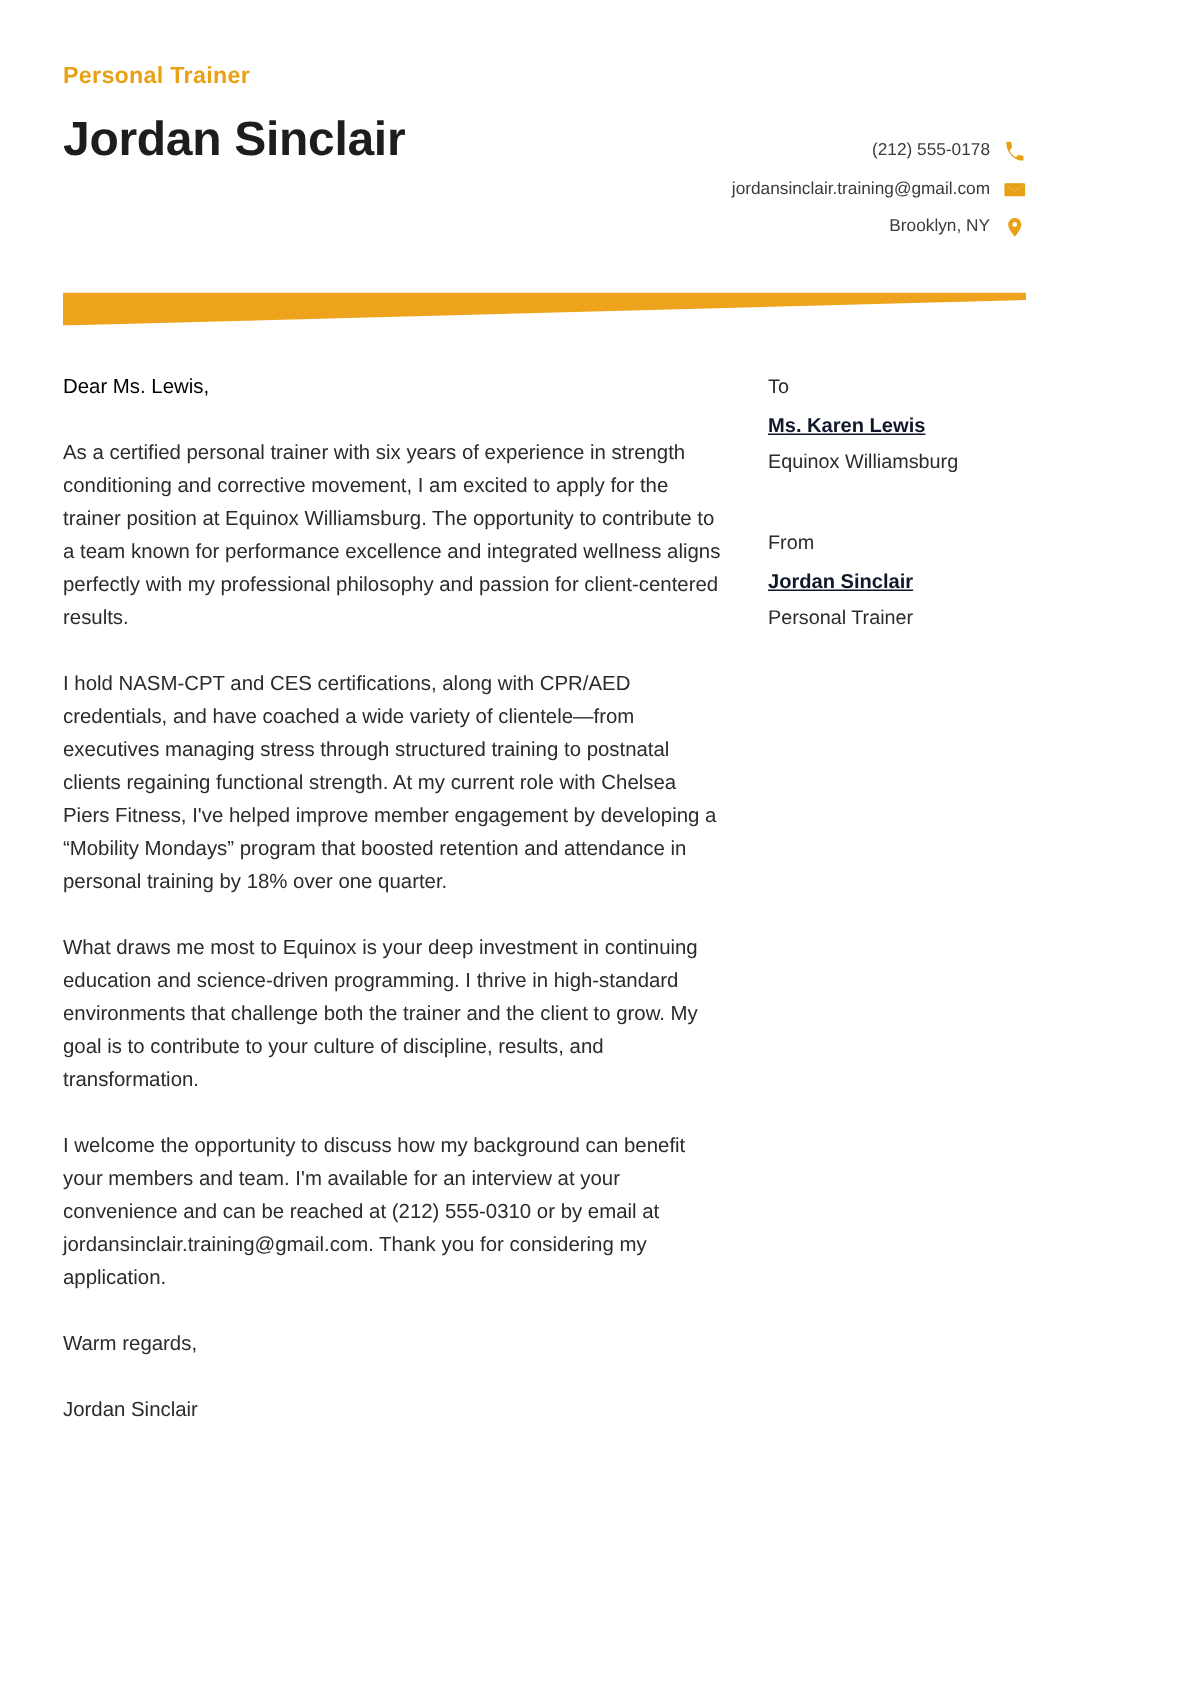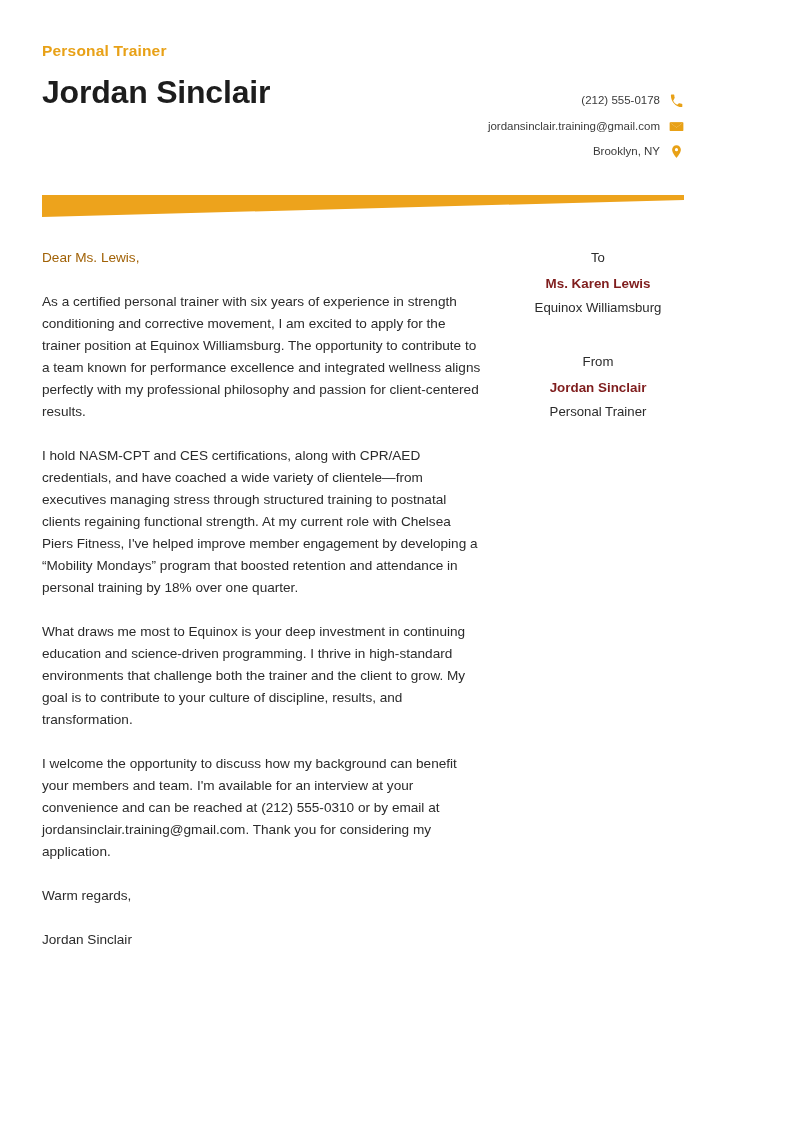--- a/index.html
+++ b/index.html
@@ -98,59 +98,60 @@
     gap: 30px;
   }
   .letter-col {
     width: 440px;
     flex: 0 0 440px;
   }
   .salutation {
     font-size: 13.6px;
     line-height: 1.6;
     margin: 0 0 22px 0;
-    color: #a16207;
+    color: #000000;
   }
   .para {
     font-size: 13.6px;
     line-height: 1.62;
     margin: 0 0 22px 0;
     color: #2b2b2b;
   }
   .closing {
     font-size: 13.6px;
     line-height: 1.6;
     margin: 0 0 22px 0;
   }
   .signature {
     font-size: 13.6px;
     line-height: 1.6;
     margin: 22px 0 0 0;
   }
 
   .meta-col {
     flex: 1 1 auto;
-    text-align: center;
+    text-align: left;
     padding-top: 1px;
   }
   .meta-block {
     margin-bottom: 34px;
   }
   .meta-label {
     font-size: 13.2px;
     color: #2b2b2b;
     margin: 0 0 6px 0;
     line-height: 1.5;
   }
   .meta-strong {
     font-size: 13.4px;
     font-weight: bold;
-    color: #7f1d1d;
+    color: #0f172a;
     margin: 0 0 4px 0;
     line-height: 1.5;
+    text-decoration: underline;
   }
   .meta-sub {
     font-size: 13.2px;
     color: #2b2b2b;
     margin: 0;
     line-height: 1.5;
   }
 </style>
 </head>
 <body>

